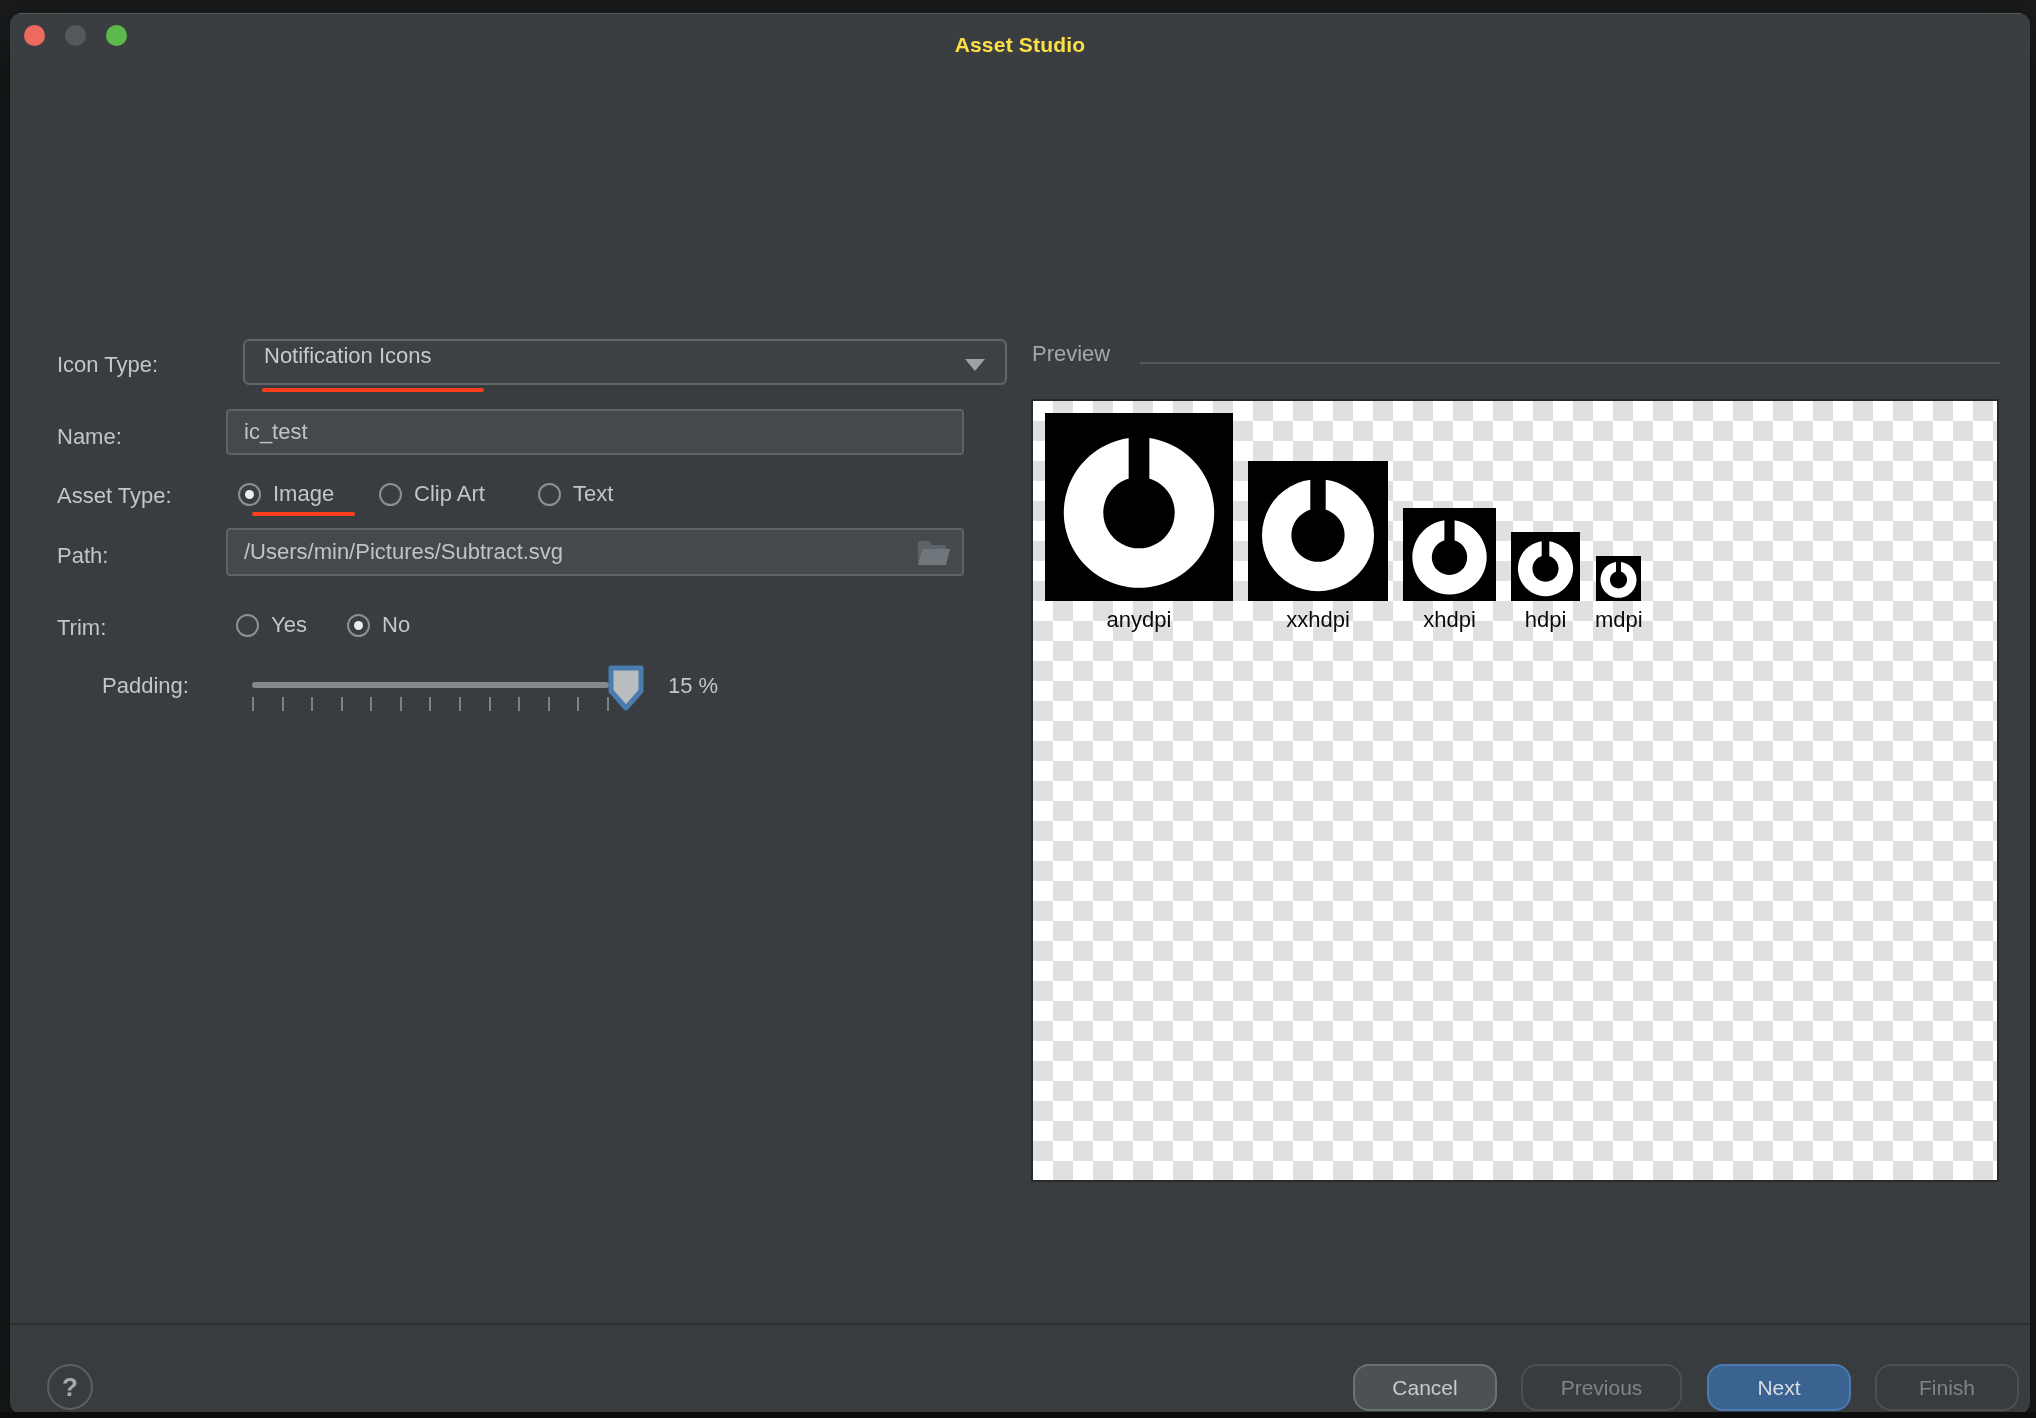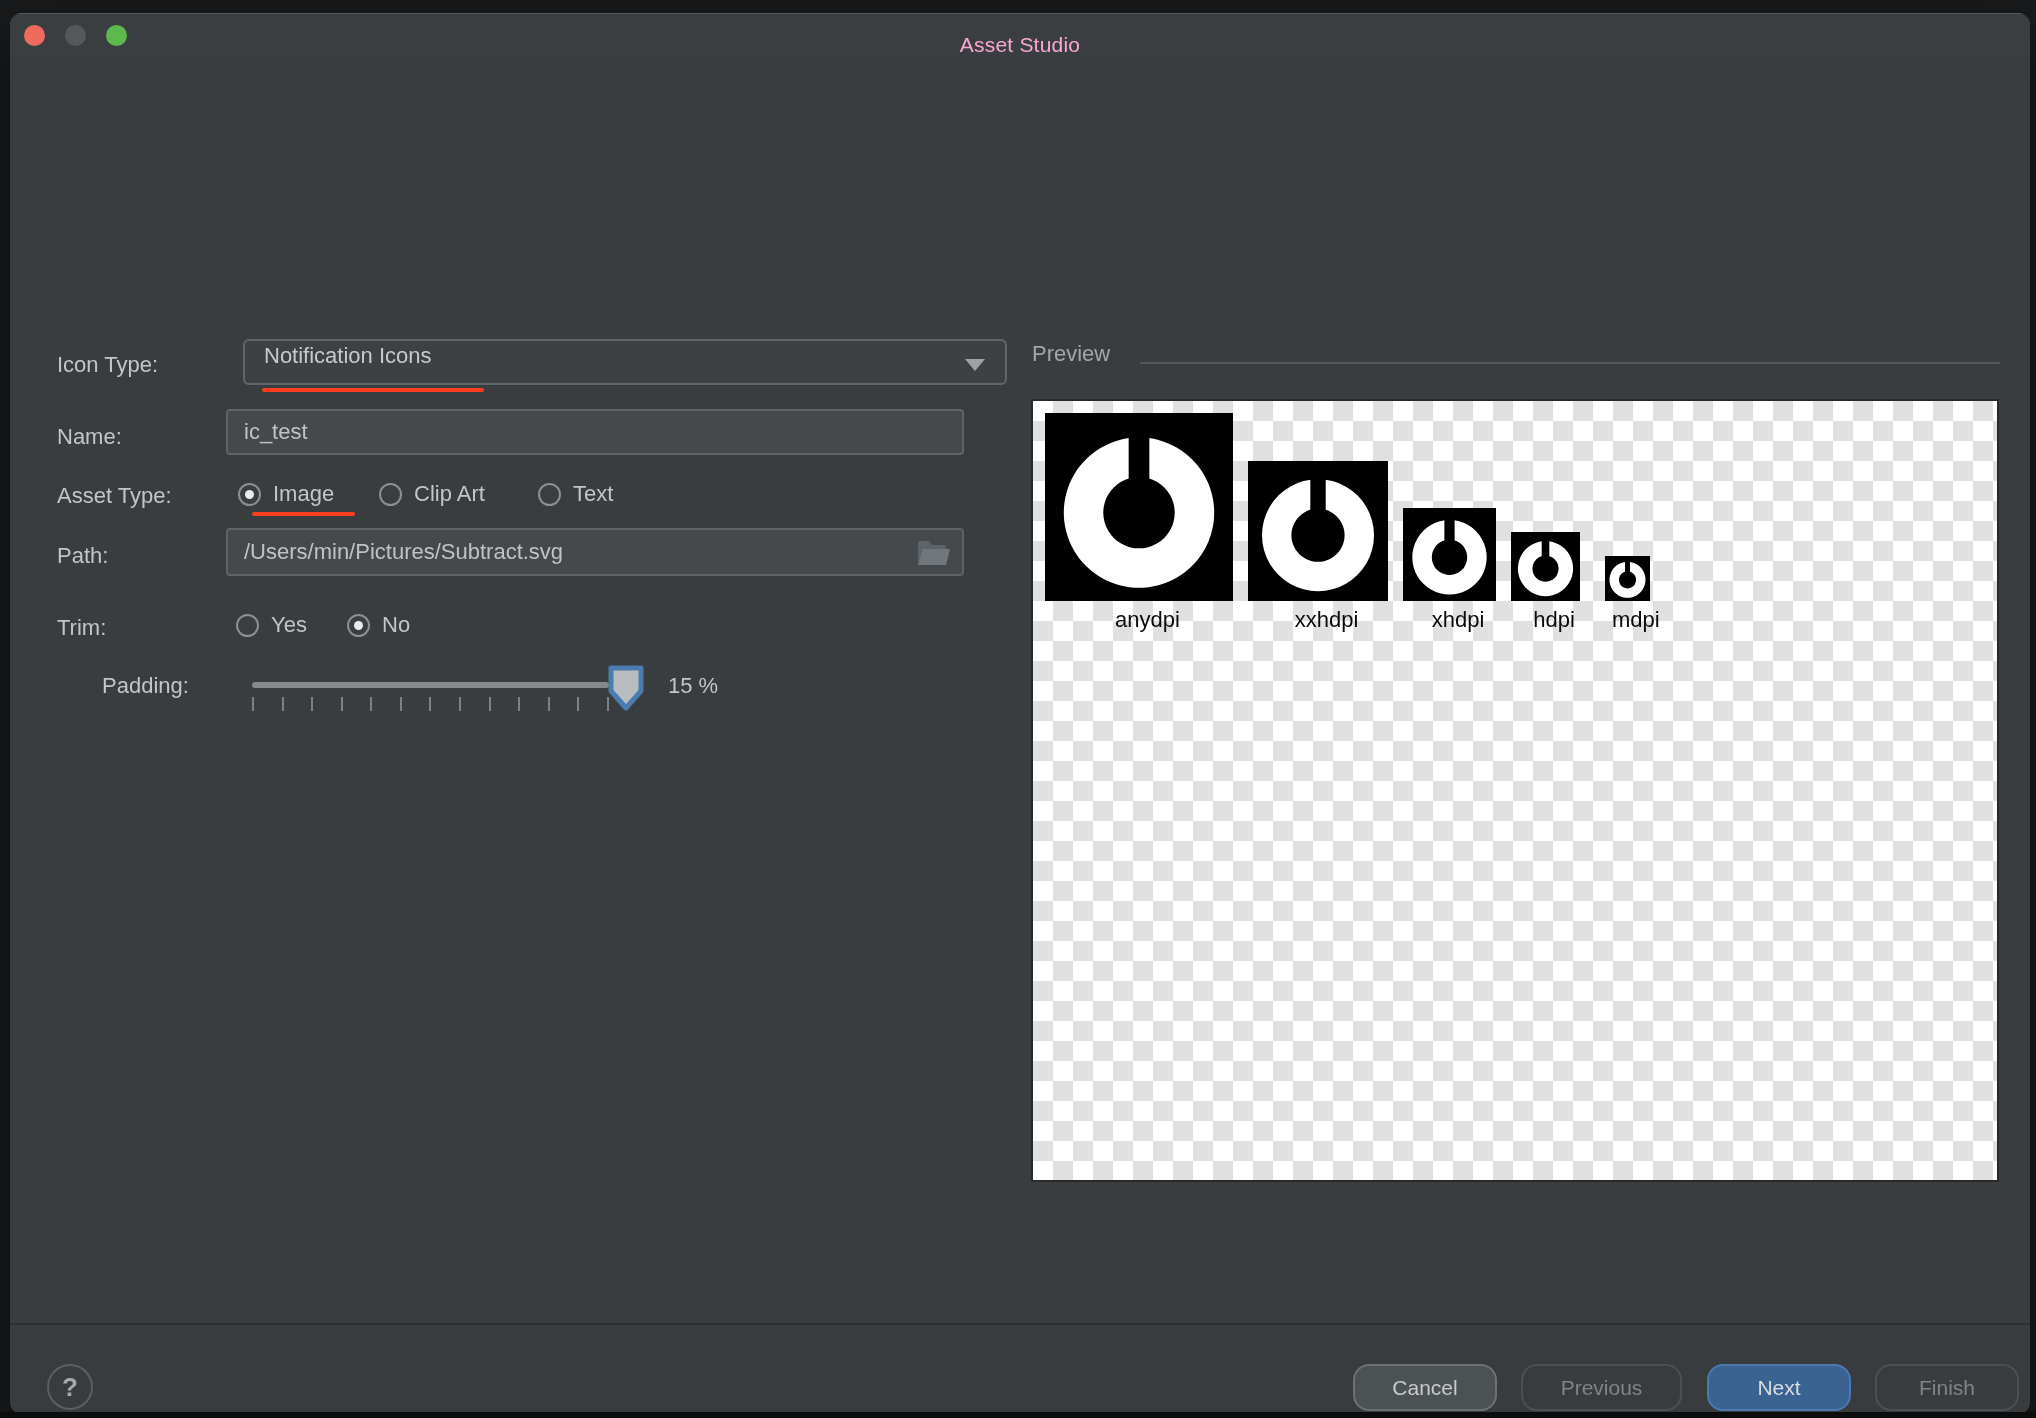--- a/index.html
+++ b/index.html
@@ -7,21 +7,21 @@
   #stage{position:relative;width:2036px;height:1418px;background:#1a1b1c;overflow:hidden;}
   #stage::after{content:"";position:absolute;left:0;right:0;bottom:0;height:6px;background:#0d0d0e;}
 
   .window{position:absolute;left:10px;top:13px;width:2020px;height:1401px;
     background:#393d40;border-radius:12px;overflow:hidden;
     box-shadow:0 20px 60px rgba(0,0,0,.6);}
 
   
   .titlebar{position:absolute;left:0;top:0;width:100%;height:43px;background:#3b3e40;
     border-top:1px solid #565859;display:flex;align-items:center;justify-content:center;}
-  .title-text{color:#f9a8d4;font-size:21px;font-weight:normal;letter-spacing:.2px;margin-top:20px;}
+  .title-text{color:#fde047;font-size:21px;font-weight:bold;letter-spacing:.2px;margin-top:20px;}
   .traffic{position:absolute;left:14px;top:0;height:43px;display:flex;align-items:center;gap:20px;}
   .light{width:21px;height:21px;border-radius:50%;}
   .light.red{background:#ed6a5e;}
   .light.gray{background:#54585a;}
   .light.green{background:#5cba4c;}
 
   
   .header{position:absolute;left:0;top:43px;width:100%;height:225px;background:#4b4b4c;}
   .logo-circle{position:absolute;left:44px;top:93px;width:118px;height:118px;}
   .header-title{position:absolute;left:195px;top:0;height:225px;display:flex;align-items:center;
@@ -59,21 +59,21 @@
   
   .preview-title{position:absolute;left:1022px;top:60px;color:#a3a7a9;font-size:22px;}
   .preview-rule{position:absolute;left:1130px;top:81px;width:860px;height:2px;background:#55585a;}
   .preview-panel{position:absolute;left:1021px;top:118px;width:968px;height:783px;
     border:2px solid #27292b;
     background:conic-gradient(#e0e0e0 90deg,#ffffff 90deg 180deg,#e0e0e0 180deg 270deg,#ffffff 270deg);
     background-size:40px 40px;}
   .dpi-row{position:absolute;left:12px;top:12px;display:flex;align-items:flex-end;gap:15px;}
   .dpi-item{display:flex;flex-direction:column;align-items:center;}
   .dpi-box{display:block;}
-  .dpi-label{margin-top:6px;color:#0b0b0b;font-size:22px;margin-left:17px;}
+  .dpi-label{margin-top:6px;color:#0b0b0b;font-size:22px;}
   .s-anydpi .dpi-box{width:188px;height:188px;}
   .s-xxhdpi .dpi-box{width:140px;height:140px;}
   .s-xhdpi  .dpi-box{width:93px;height:93px;}
   .s-hdpi   .dpi-box{width:69px;height:69px;}
   .s-mdpi   .dpi-box{width:45px;height:45px;}
 
   
   .footer{position:absolute;left:0;top:1310px;width:100%;height:91px;background:#383c3f;
     border-top:2px solid #2c2f30;}
   .help-btn{position:absolute;left:37px;top:39px;width:46px;height:46px;border-radius:50%;

